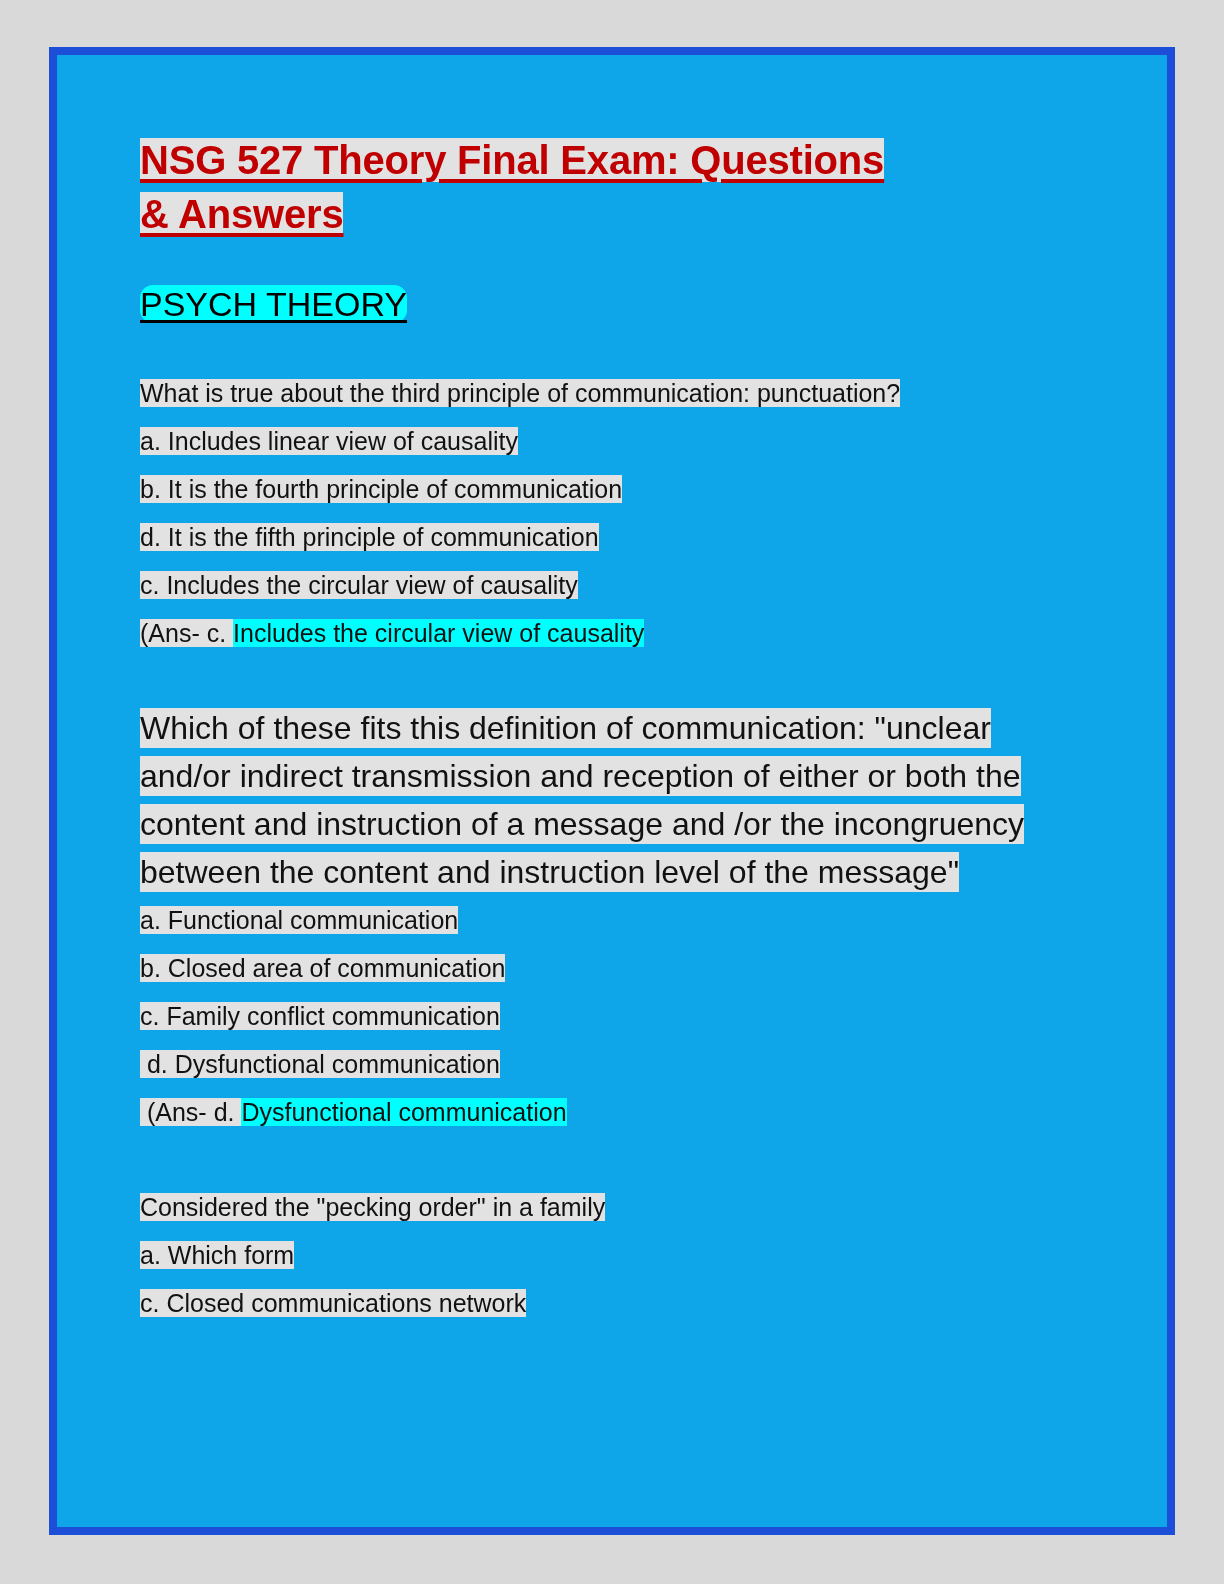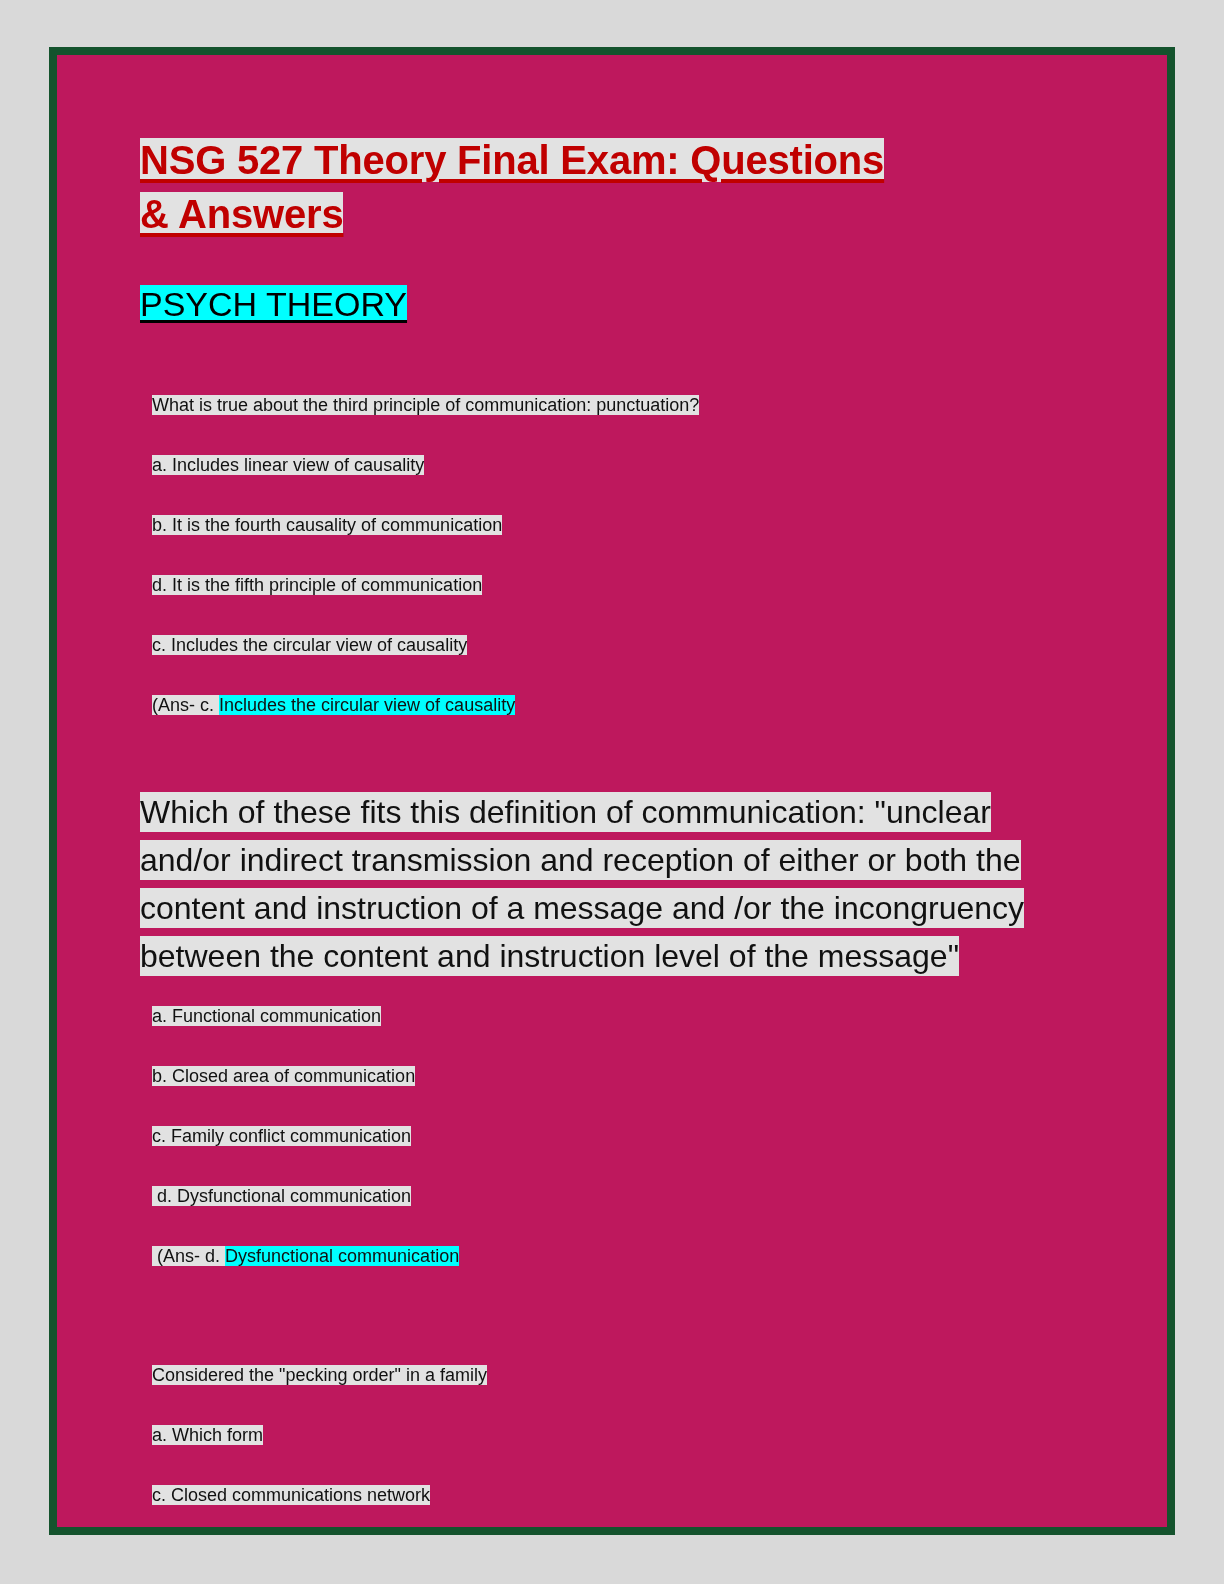--- a/index.html
+++ b/index.html
@@ -15,22 +15,22 @@
     overflow: hidden;
   }
 
   .page-sheet {
     position: absolute;
     left: 49px;
     top: 47px;
     width: 1126px;
     height: 1488px;
     box-sizing: border-box;
-    border: 8px solid #14532d;
-    background: #be185d;
+    border: 8px solid #1d4ed8;
+    background: #0ea5e9;
     overflow: hidden;
   }
 
   .page-body {
     position: absolute;
     left: 83px;
     top: 78px;
     width: 945px;
   }
 
@@ -60,34 +60,35 @@
     font-weight: normal;
     line-height: 46px;
     color: #000000;
   }
   .section-heading .hl {
     background: #00ffff;
     text-decoration: underline;
     text-decoration-thickness: 3px;
     text-underline-offset: 4px;
     box-decoration-break: clone;
+    border-radius: 13px;
     -webkit-box-decoration-break: clone;
   }
 
   
   .gap-title-section { height: 40px; }
   .gap-section-body  { height: 42px; }
   .gap-block         { height: 47px; }
 
   
   .qline {
-    font-size: 18px;
+    font-size: 25px;
     line-height: 48px;
     color: #111111;
-    margin: 12px;
+    margin: 0;
     white-space: pre-wrap;
   }
   .qline .hl {
     background: #e2e2e2;
     box-decoration-break: clone;
     -webkit-box-decoration-break: clone;
   }
   .qline .hl-cyan {
     background: #00ffff;
     box-decoration-break: clone;
@@ -117,21 +118,21 @@
 
     <div class="gap-title-section"></div>
 
     <h2 class="section-heading"><span class="hl">PSYCH THEORY</span></h2>
 
     <div class="gap-section-body"></div>
 
     <div>
       <p class="qline"><span class="hl">What is true about the third principle of communication: punctuation?</span></p>
       <p class="qline"><span class="hl">a. Includes linear view of causality</span></p>
-      <p class="qline"><span class="hl">b. It is the fourth causality of communication</span></p>
+      <p class="qline"><span class="hl">b. It is the fourth principle of communication</span></p>
       <p class="qline"><span class="hl">d. It is the fifth principle of communication</span></p>
       <p class="qline"><span class="hl">c. Includes the circular view of causality</span></p>
       <p class="qline"><span class="hl">(Ans- c. </span><span class="hl-cyan">Includes the circular view of causality</span></p>
     </div>
 
     <div class="gap-block"></div>
 
     <div>
       <p class="qpara"><span class="hl"> Which of these fits this definition of communication: "unclear and/or indirect transmission and reception of either or both the content and instruction of a message and /or the incongruency between the content and instruction level of the message"</span></p>
       <p class="qline"><span class="hl">a. Functional communication</span></p>

